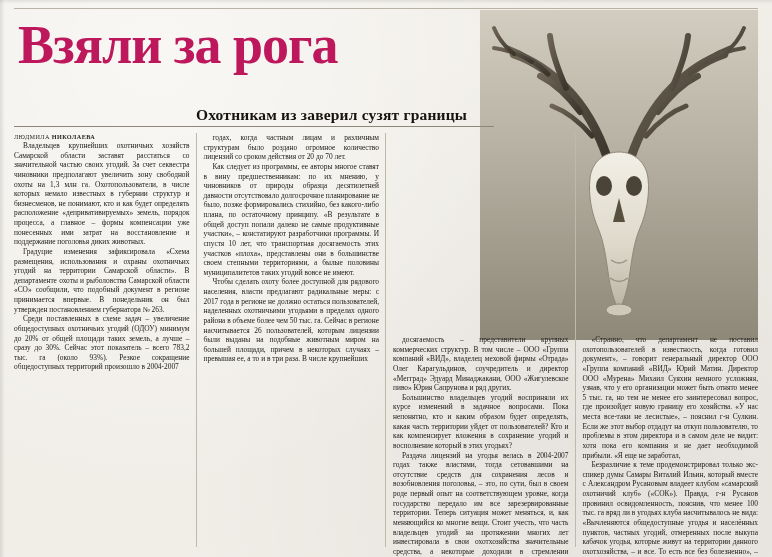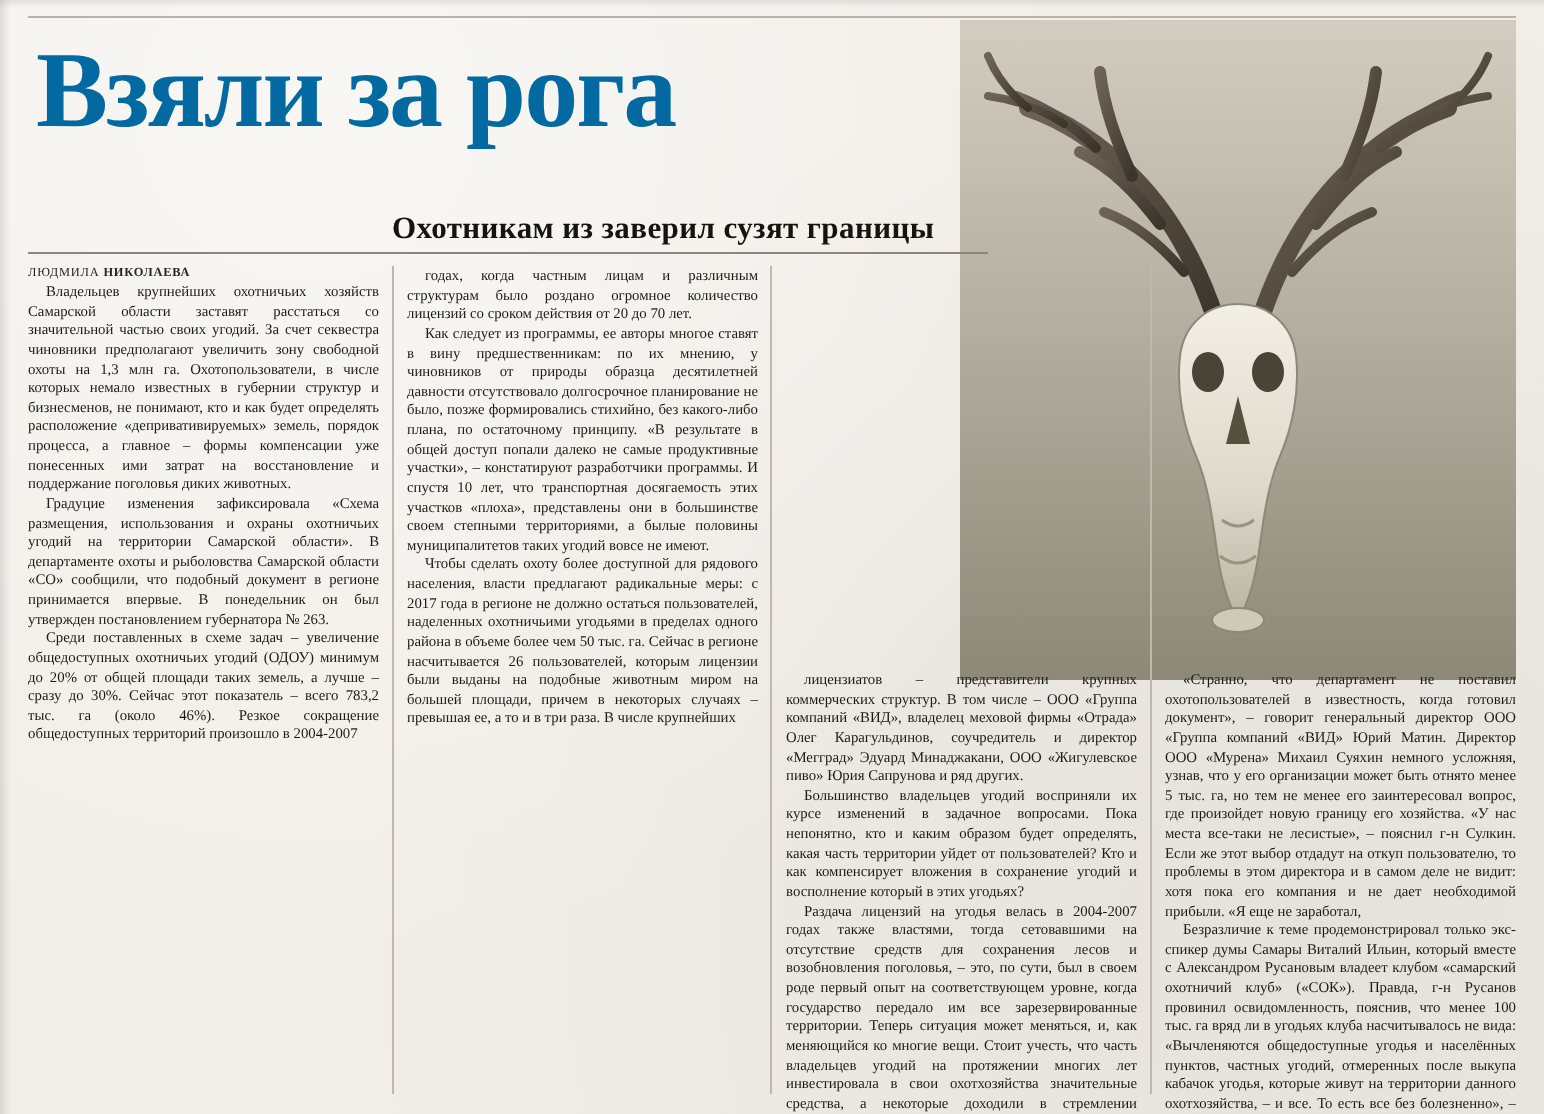--- a/index.html
+++ b/index.html
@@ -29,21 +29,21 @@
       radial-gradient(circle at 20% 10%, rgba(255,255,255,0.55), rgba(255,255,255,0) 55%),
       radial-gradient(circle at 85% 85%, rgba(0,0,0,0.05), rgba(0,0,0,0) 60%);
     pointer-events: none;
   }
   .headline {
     font-family: "Liberation Serif", serif;
     font-weight: bold;
     font-size: 54px;
     line-height: 1.0;
     letter-spacing: -1px;
-    color: #0369a1;
+    color: #be185d;
     margin: 8px 0 0 4px;
     position: relative;
     z-index: 3;
   }
   .subhead {
     position: relative;
     z-index: 3;
     margin: 34px 0 0 182px;
     font-size: 15.5px;
     font-weight: bold;
@@ -205,34 +205,34 @@
   <div class="hr-sub"></div>
 
   <div class="columns">
     <div class="col first">
       <p class="byline">
         <span>ЛЮДМИЛА</span>
         <span class="last">НИКОЛАЕВА</span>
       </p>
       <p>Владельцев крупнейших охотничьих хозяйств Самарской области заставят расстаться со значительной частью своих угодий. За счет секвестра чиновники предполагают увеличить зону свободной охоты на 1,3 млн га. Охотопользователи, в числе которых немало известных в губернии структур и бизнесменов, не понимают, кто и как будет определять расположение «депривативируемых» земель, порядок процесса, а главное – формы компенсации уже понесенных ими затрат на восстановление и поддержание поголовья диких животных.</p>
       <p>Градуцие изменения зафиксировала «Схема размещения, использования и охраны охотничьих угодий на территории Самарской области». В департаменте охоты и рыболовства Самарской области «СО» сообщили, что подобный документ в регионе принимается впервые. В понедельник он был утвержден постановлением губернатора № 263.</p>
-      <p>Среди поставленных в схеме задач – увеличение общедоступных охотничьих угодий (ОДОУ) минимум до 20% от общей площади таких земель, а лучше – сразу до 30%. Сейчас этот показатель – всего 783,2 тыс. га (около 46%). Резкое сокращение общедоступных территорий произошло в 2004-2007</p>
+      <p>Среди поставленных в схеме задач – увеличение общедоступных охотничьих угодий (ОДОУ) минимум до 20% от общей площади таких земель, а лучше – сразу до 30%. Сейчас этот показатель – всего 783,2 тыс. га (около 93%). Резкое сокращение общедоступных территорий произошло в 2004-2007</p>
     </div>
 
     <div class="col second">
       <div class="vline"></div>
       <p>годах, когда частным лицам и различным структурам было роздано огромное количество лицензий со сроком действия от 20 до 70 лет.</p>
       <p>Как следует из программы, ее авторы многое ставят в вину предшественникам: по их мнению, у чиновников от природы образца десятилетней давности отсутствовало долгосрочное планирование не было, позже формировались стихийно, без какого-либо плана, по остаточному принципу. «В результате в общей доступ попали далеко не самые продуктивные участки», – констатируют разработчики программы. И спустя 10 лет, что транспортная досягаемость этих участков «плоха», представлены они в большинстве своем степными территориями, а былые половины муниципалитетов таких угодий вовсе не имеют.</p>
       <p>Чтобы сделать охоту более доступной для рядового населения, власти предлагают радикальные меры: с 2017 года в регионе не должно остаться пользователей, наделенных охотничьими угодьями в пределах одного района в объеме более чем 50 тыс. га. Сейчас в регионе насчитывается 26 пользователей, которым лицензии были выданы на подобные животным миром на большей площади, причем в некоторых случаях – превышая ее, а то и в три раза. В числе крупнейших</p>
     </div>
 
     <div class="col third">
       <div class="vline"></div>
       <div class="topgap"></div>
-      <p>лицензиатов – представители крупных коммерческих структур. В том числе – ООО «Группа компаний «ВИД», владелец меховой фирмы «Отрада» Олег Карагульдинов, соучредитель и директор «Мегград» Эдуард Минаджакани, ООО «Жигулевское пиво» Юрия Сапрунова и ряд других.</p>
+      <p>досягаемость – представители крупных коммерческих структур. В том числе – ООО «Группа компаний «ВИД», владелец меховой фирмы «Отрада» Олег Карагульдинов, соучредитель и директор «Мегград» Эдуард Минаджакани, ООО «Жигулевское пиво» Юрия Сапрунова и ряд других.</p>
       <p>Большинство владельцев угодий восприняли их курсе изменений в задачное вопросами. Пока непонятно, кто и каким образом будет определять, какая часть территории уйдет от пользователей? Кто и как компенсирует вложения в сохранение угодий и восполнение который в этих угодьях?</p>
       <p>Раздача лицензий на угодья велась в 2004-2007 годах также властями, тогда сетовавшими на отсутствие средств для сохранения лесов и возобновления поголовья, – это, по сути, был в своем роде первый опыт на соответствующем уровне, когда государство передало им все зарезервированные территории. Теперь ситуация может меняться, и, как меняющийся ко многие вещи. Стоит учесть, что часть владельцев угодий на протяжении многих лет инвестировала в свои охотхозяйства значительные средства, а некоторые доходили в стремлении содержать поголовье и инфраструктуру порою до радикальных мер. Известен, например, весенний конфликт около из фермером с Юрием Сапруновым из-за смешивания</p>
     </div>
 
     <div class="col fourth">
       <div class="vline"></div>
       <div class="topgap"></div>
       <p>«Странно, что департамент не поставил охотопользователей в известность, когда готовил документ», – говорит генеральный директор ООО «Группа компаний «ВИД» Юрий Матин. Директор ООО «Мурена» Михаил Суяхин немного усложняя, узнав, что у его организации может быть отнято менее 5 тыс. га, но тем не менее его заинтересовал вопрос, где произойдет новую границу его хозяйства. «У нас места все-таки не лесистые», – пояснил г-н Сулкин. Если же этот выбор отдадут на откуп пользователю, то проблемы в этом директора и в самом деле не видит: хотя пока его компания и не дает необходимой прибыли. «Я еще не заработал,</p>
       <p>Безразличие к теме продемонстрировал только экс-спикер думы Самары Виталий Ильин, который вместе с Александром Русановым владеет клубом «самарский охотничий клуб» («СОК»). Правда, г-н Русанов провинил освидомленность, пояснив, что менее 100 тыс. га вряд ли в угодьях клуба насчитывалось не вида: «Вычленяются общедоступные угодья и населённых пунктов, частных угодий, отмеренных после выкупа кабачок угодья, которые живут на территории данного охотхозяйства, – и все. То есть все без болезненно», – заверил он «СО». Впрочем, «СОК» теряет меньше всех – лишь 2 тыс. га.</p>
     </div>

